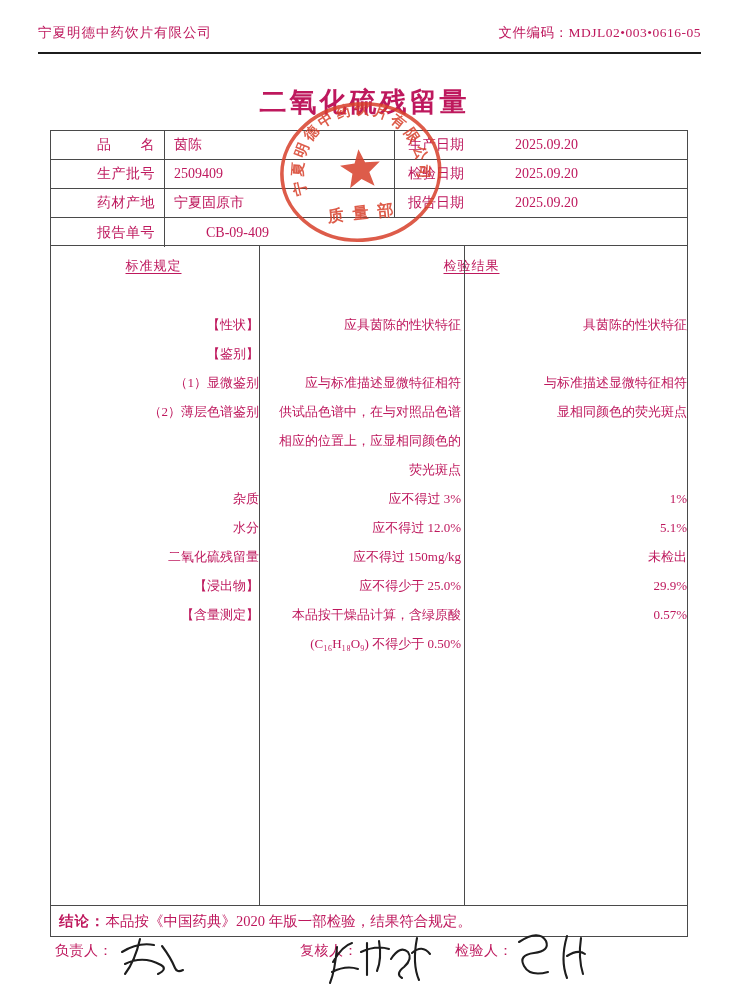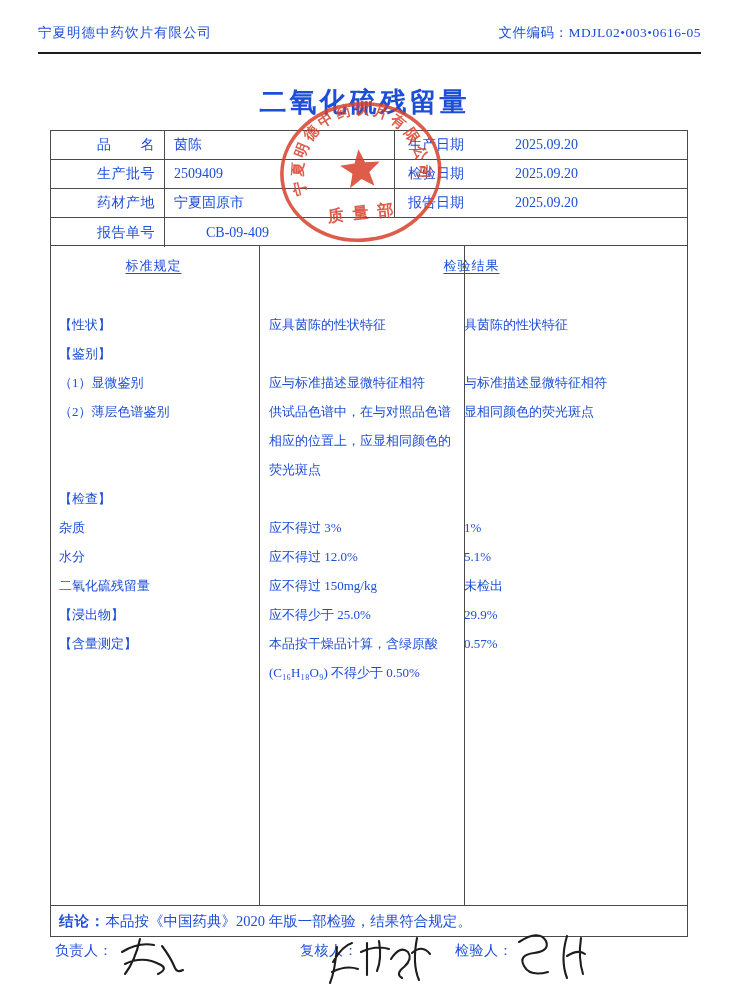--- a/index.html
+++ b/index.html
@@ -1,18 +1,18 @@
 <!DOCTYPE html>
 <html><head>
 <meta charset="utf-8">
 <style>
   html,body{margin:0;padding:0;background:#ffffff;}
   #page{
     position:relative;width:729px;height:1000px;background:#fff;overflow:hidden;
-    font-family:"Liberation Serif","DejaVu Serif",serif;color:#1d4ed8;
+    font-family:"Liberation Serif","DejaVu Serif",serif;color:#be185d;
   }
   
   .doc-header{
     position:absolute;left:38px;right:28px;top:24px;height:28px;
     border-bottom:2px solid #1c1c1c;
     display:flex;justify-content:space-between;align-items:flex-start;
     font-size:13.5px;letter-spacing:1px;
   }
   .doc-code{letter-spacing:0.5px;}
   
@@ -40,21 +40,21 @@
     border:1px solid #4a4a4a;box-sizing:border-box;font-size:13px;
   }
   .vline{position:absolute;top:0;bottom:0;width:1px;background:#4a4a4a;}
   .vline.v1{left:208px;}
   .vline.v2{left:413px;}
   .mt-header{display:flex;padding-top:11px;height:23px;}
   .mt-header span{text-decoration:underline;text-underline-offset:3px;letter-spacing:1px;}
   .mh-item{width:208px;padding-left:8px;box-sizing:border-box;}
   .mh-standard{width:205px;text-align:center;box-sizing:border-box;}
   .mh-result{flex:1;text-align:center;box-sizing:border-box;}
-  .mt-rows{margin-top:30px;}
+  .mt-rows{margin-top:30px;text-align:right;}
   .mt-row{display:flex;line-height:29px;}
   .mc-item{width:208px;padding-left:8px;box-sizing:border-box;}
   .mc-standard{width:205px;padding-left:10px;padding-right:3px;box-sizing:border-box;}
   .mc-result{flex:1;padding-left:0;box-sizing:border-box;}
   
   .conclusion-row{
     position:absolute;left:50px;top:905px;width:638px;height:32px;
     border:1px solid #4a4a4a;box-sizing:border-box;
     display:flex;align-items:center;padding-left:8px;font-size:14.5px;
   }
@@ -140,21 +140,20 @@
         <div class="mc-item">（1）显微鉴别</div>
         <div class="mc-standard">应与标准描述显微特征相符</div>
         <div class="mc-result">与标准描述显微特征相符</div>
       </div>
       <div class="mt-row">
         <div class="mc-item">（2）薄层色谱鉴别</div>
         <div class="mc-standard">供试品色谱中，在与对照品色谱相应的位置上，应显相同颜色的荧光斑点</div>
         <div class="mc-result">显相同颜色的荧光斑点</div>
       </div>
       <div class="mt-row">
-        <div class="mc-item">【检查】</div>
         <div class="mc-standard"></div>
         <div class="mc-result"></div>
       </div>
       <div class="mt-row">
         <div class="mc-item">杂质</div>
         <div class="mc-standard">应不得过 3%</div>
         <div class="mc-result">1%</div>
       </div>
       <div class="mt-row">
         <div class="mc-item">水分</div>

